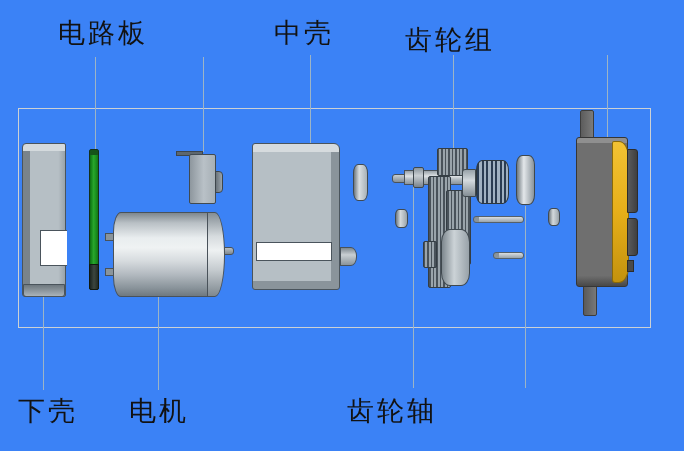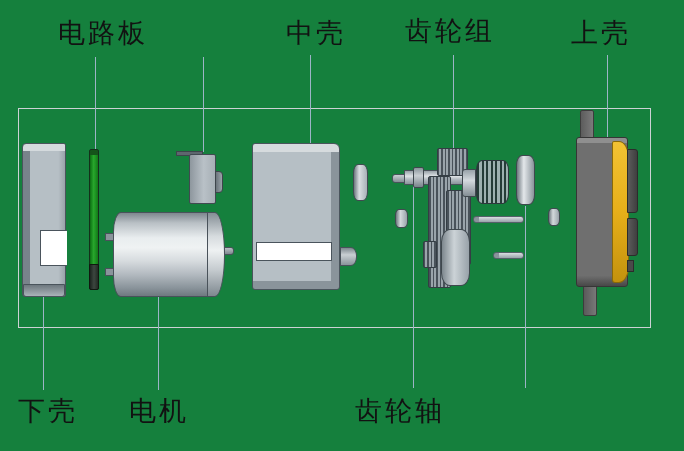--- a/index.html
+++ b/index.html
@@ -1,17 +1,17 @@
 <!DOCTYPE html>
 <html><head>
 <meta charset="utf-8">
 <style>
   html,body{margin:0;padding:0;background:#fff;}
   #canvas{
-    position:relative;width:684px;height:451px;background:#15803d;overflow:hidden;
+    position:relative;width:684px;height:451px;background:#3b82f6;overflow:hidden;
     font-family:"DejaVu Serif","Liberation Serif",serif;
   }
   .lbl{
     position:absolute;white-space:nowrap;color:#121212;
     font-size:27px;letter-spacing:3px;font-weight:500;line-height:30px;
     transform:translateX(-50%);
   }
   .leader{position:absolute;width:1px;background:#9cb4c6;}
   .frame{
     position:absolute;left:18px;top:108px;width:631px;height:218px;
@@ -35,27 +35,26 @@
   <div class="leader" style="left:203px;top:57px;height:95px"></div>
   <div class="leader" style="left:310px;top:55px;height:88px"></div>
   <div class="leader" style="left:453px;top:55px;height:95px"></div>
   <div class="leader" style="left:607px;top:55px;height:86px"></div>
   <div class="leader" style="left:43px;top:293px;height:97px"></div>
   <div class="leader" style="left:158px;top:296px;height:94px"></div>
   <div class="leader" style="left:413px;top:186px;height:202px"></div>
   <div class="leader" style="left:525px;top:206px;height:182px"></div>
 
   <div class="lbl" style="left:103px;top:18px">电路板</div>
-  <div class="lbl" style="left:316px;top:18px">中壳</div>
-  <div class="lbl" style="left:450px;top:16px">齿轮组</div>
-  <div class="lbl" style="left:601px;top:18px">上壳</div>
+  <div class="lbl" style="left:304px;top:18px">中壳</div>
+  <div class="lbl" style="left:450px;top:25px">齿轮组</div>
 
   <div class="lbl" style="left:159px;top:396px">电机</div>
   <div class="lbl" style="left:48px;top:396px">下壳</div>
-  <div class="lbl" style="left:400px;top:396px">齿轮轴</div>
+  <div class="lbl" style="left:392px;top:396px">齿轮轴</div>
 
   <div class="part" style="left:22px;top:143px;width:44px;height:154px;border:1.5px solid #4a545c;border-radius:4px 2px 2px 3px;
               background:linear-gradient(180deg,#d4dadd 0 7px,rgba(0,0,0,0) 7px),
                          linear-gradient(0deg,#79838b 0 6px,rgba(0,0,0,0) 6px),
                          linear-gradient(90deg,#79838b 0 7px,#b6bfc5 7px 84%,#99a3aa);"></div>
   <div class="part" style="left:40px;top:230px;width:27px;height:36px;background:#fff;
               border:1.5px solid #4a545c;border-right:none;"></div>
   <div class="part" style="left:23px;top:284px;width:42px;height:13px;border:1px solid #4a545c;border-radius:0 0 3px 3px;
               background:linear-gradient(180deg,#6d777e,#aab3b9);"></div>
 

